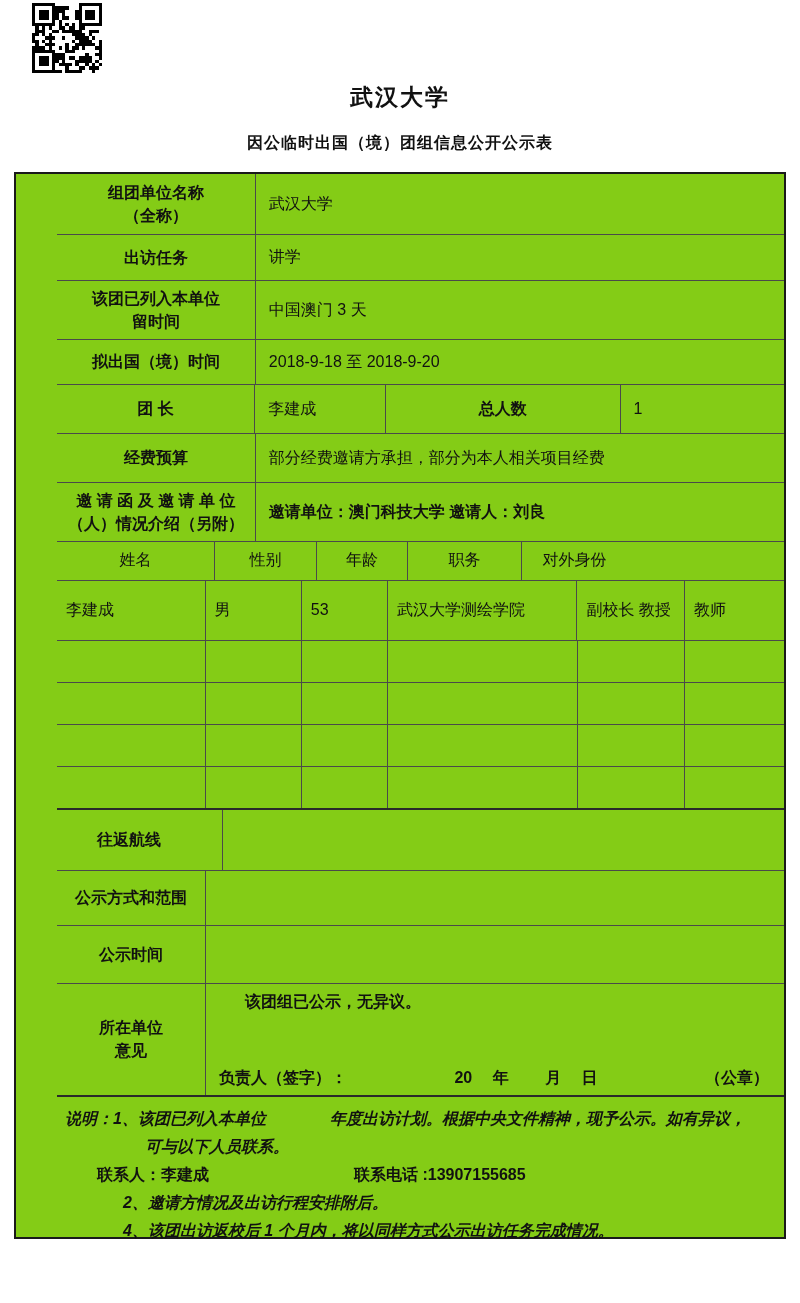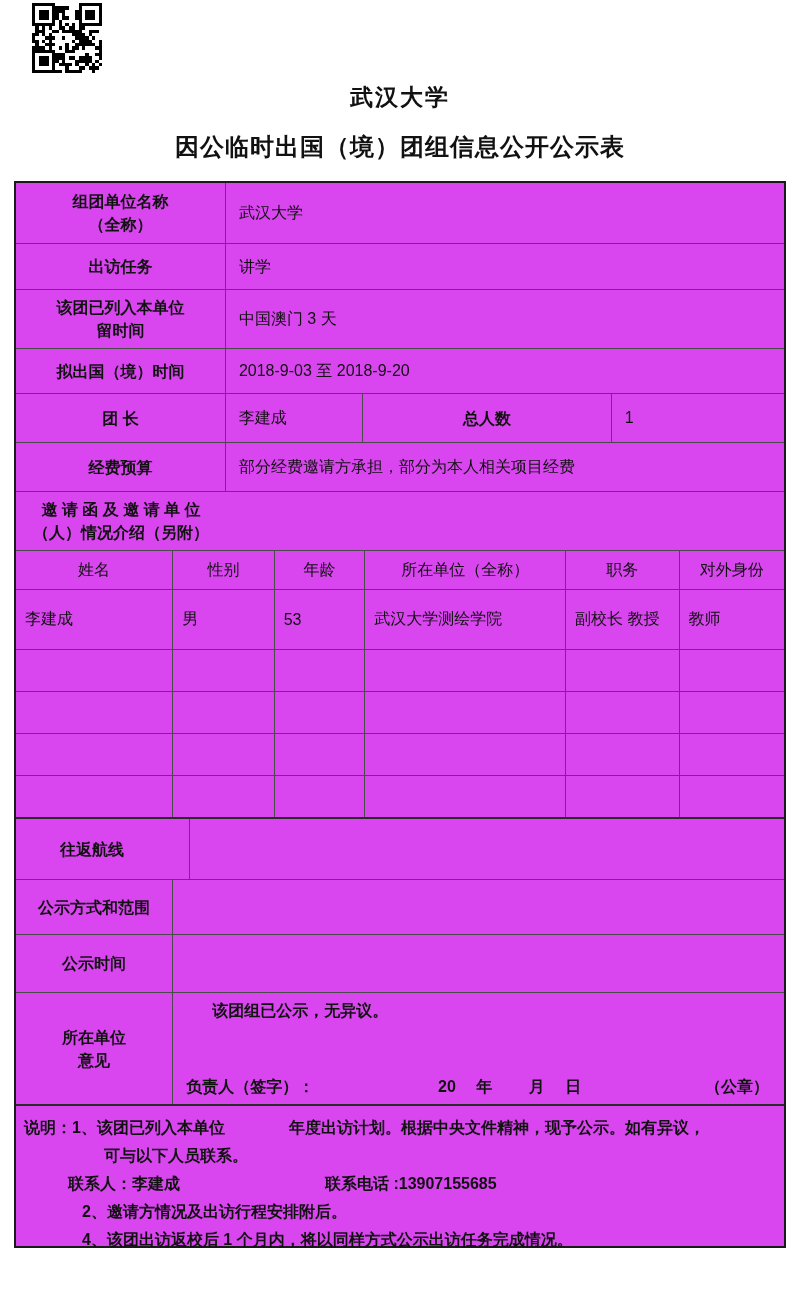--- a/index.html
+++ b/index.html
@@ -11,28 +11,28 @@
   
   .qr{position:absolute;left:30px;top:3px;width:74px;height:70px;}
   .qr svg{width:100%;height:100%;}
 
   
   .org-title{
     padding-top:84px;text-align:center;font-family:"Liberation Serif",serif;
     font-size:23px;font-weight:bold;letter-spacing:2px;line-height:1.2;
   }
   .form-title{
-    margin-top:21px;text-align:center;font-size:24px;font-weight:bold;
+    margin-top:21px;text-align:center;font-size:16px;font-weight:bold;
     letter-spacing:1px;line-height:1.2;
   }
 
   
   .tbl{
     margin:20px 14px 0 14px;width:772px;box-sizing:border-box;
-    border:2px solid #1a1a1a;background:#d946ef;
+    border:2px solid #1a1a1a;background:#84cc16;padding-left:41px;
   }
   .row{display:flex;box-sizing:border-box;border-top:1px solid #4a4a4a;}
   .row:first-child{border-top:none;}
   .row.thick-top{border-top-width:2px;border-top-color:#2a2a2a;gap:21px;}
   .cell{
     box-sizing:border-box;border-left:1px solid #4a4a4a;
     display:flex;align-items:center;word-break:break-all;
   }
   .cell:first-child{border-left:none;}
   .lab{
@@ -68,23 +68,23 @@
   
   .op-val{flex-direction:column;align-items:stretch;justify-content:space-between;
     padding:8px 13px 6px 13px;font-weight:bold;}
   .op-statement{padding-left:26px;font-size:16px;}
   .op-signline{display:flex;justify-content:space-between;align-items:flex-end;
     font-size:16px;padding-right:2px;}
 
   
   .notes{display:block;padding:8px 8px 10px 8px;font-weight:bold;font-size:16px;
     line-height:1.75;height:142px;box-sizing:border-box;border-top:2px solid #2a2a2a;}
-  .note-line{white-space:pre-wrap;}
+  .note-line{white-space:pre-wrap;font-style:italic;}
   .indent-a{margin-left:80px;}
-  .indent-b{margin-left:44px;display:flex;}
+  .indent-b{margin-left:32px;display:flex;}
   .indent-b .tel{margin-left:145px;}
   .indent-c{margin-left:58px;}
 </style>
 </head>
 <body>
 
 <div class="qr">
   <svg id="qr-svg" viewBox="0 0 21 21" shape-rendering="crispEdges" xmlns="http://www.w3.org/2000/svg">
       <rect x="0" y="0" width="21" height="21" fill="#fff"></rect>
       <rect x="7" y="1" width="1" height="1" fill="#000"></rect>
@@ -265,48 +265,48 @@
   <div class="row h-r3">
     <div class="cell lab cA-lab">
       <span>该团已列入本单位</span>
       <span>留时间</span>
     </div>
     <div class="cell val cA-val">中国澳门 3 天</div>
   </div>
 
   <div class="row h-r4">
     <div class="cell lab cA-lab">拟出国（境）时间</div>
-    <div class="cell val cA-val">2018-9-03 至 2018-9-20</div>
+    <div class="cell val cA-val">2018-9-18 至 2018-9-20</div>
   </div>
 
   <div class="row h-r5">
     <div class="cell lab cL1">团  长</div>
     <div class="cell val cL2">李建成</div>
     <div class="cell lab cL3">总人数</div>
     <div class="cell val cL4">1</div>
   </div>
 
   <div class="row h-r6">
     <div class="cell lab cA-lab">经费预算</div>
     <div class="cell val cA-val">部分经费邀请方承担，部分为本人相关项目经费</div>
   </div>
 
   <div class="row h-r7">
     <div class="cell lab cA-lab">
       <span>邀 请 函 及 邀 请 单 位</span>
       <span>（人）情况介绍（另附）</span>
     </div>
+    <div class="cell val bold cA-val">邀请单位：澳门科技大学  邀请人：刘良</div>
   </div>
 
 
   <div class="row h-ph phead">
     <div class="cell cP1">姓名</div>
     <div class="cell cP2">性别</div>
     <div class="cell cP3">年龄</div>
-    <div class="cell cP4">所在单位（全称）</div>
     <div class="cell cP5">职务</div>
     <div class="cell cP6">对外身份</div>
   </div>
 
   <div class="row h-pd">
     <div class="cell pcell cP1">李建成</div>
     <div class="cell pcell cP2">男</div>
     <div class="cell pcell cP3">53</div>
     <div class="cell pcell cP4">武汉大学测绘学院</div>
     <div class="cell pcell cP5">副校长  教授</div>

